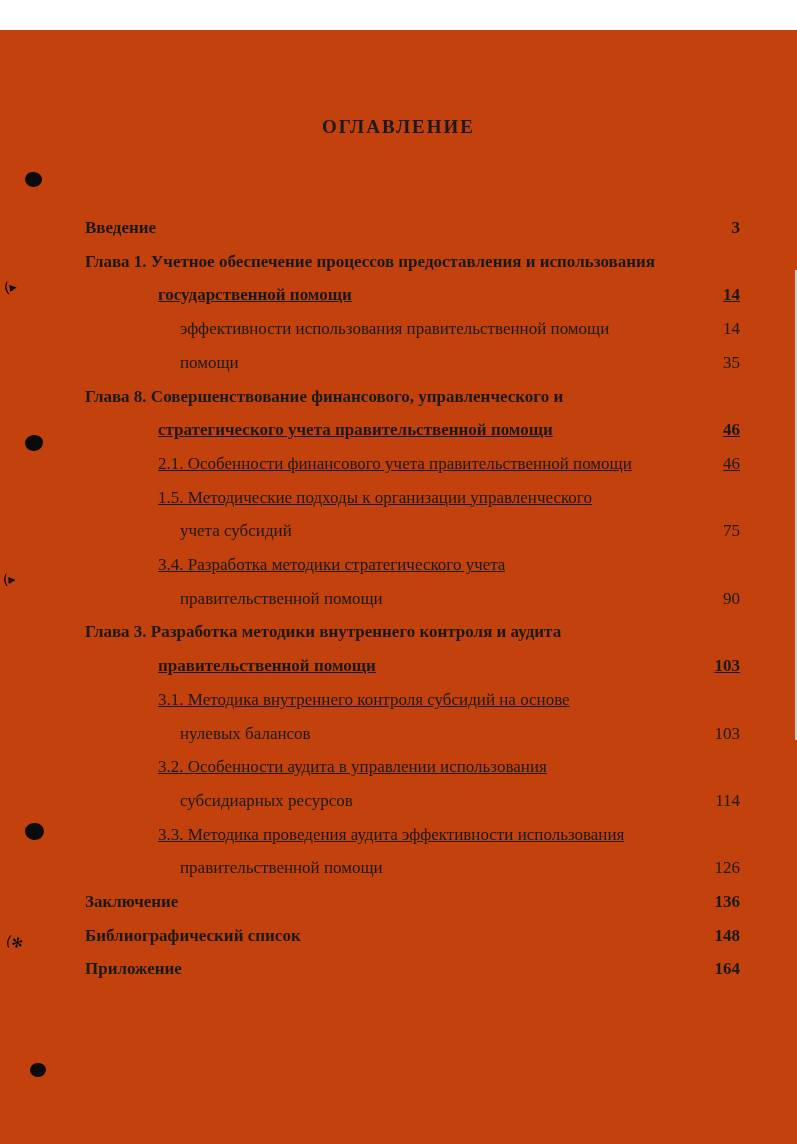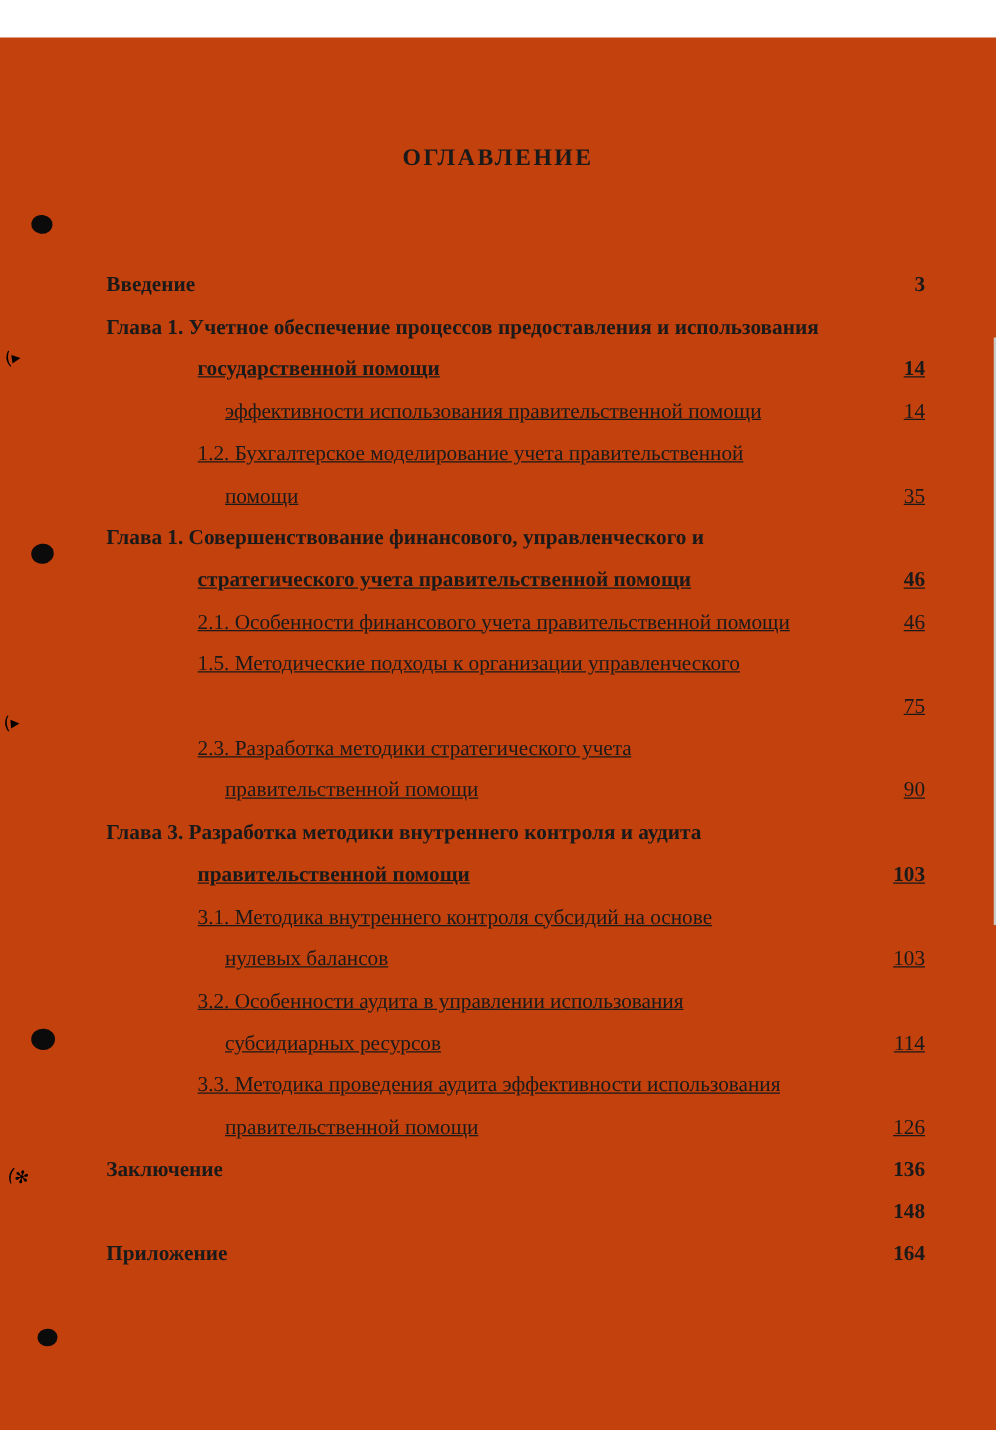--- a/index.html
+++ b/index.html
@@ -37,21 +37,21 @@
   .toc-row {
     display: flex;
     align-items: baseline;
     line-height: 33.7px;
     font-size: 17px;
     white-space: nowrap;
   }
   .toc-row.bold { font-weight: 700; }
   .toc-row.indent-0 { padding-left: 0; }
   .toc-row.indent-1 { padding-left: 73px; text-decoration: underline; }
-  .toc-row.indent-2 { padding-left: 95px; text-decoration: underline; }
+  .toc-row.indent-2 { padding-left: 95px; }
   .toc-text { flex: 0 1 auto; overflow: hidden; }
   .toc-page { margin-left: auto; padding-left: 10px; }
 
   
   .scan-dot {
     position: absolute;
     background: #0b0b0b;
     border-radius: 50% 48% 52% 50%;
   }
   .dot-1 { left: 25px; top: 142px; width: 17px; height: 15px; transform: rotate(8deg); }
@@ -104,56 +104,53 @@
       <span class="toc-text">государственной помощи</span>
       <span class="toc-page">14</span>
     </div>
 
 
     <div class="toc-row indent-2">
       <span class="toc-text">эффективности использования правительственной помощи</span>
       <span class="toc-page">14</span>
     </div>
 
-    <div class="toc-row indent-1">
-      <span class="toc-text">1.2. Бухгалтерское моделирование учета правительственной</span>
-      <span class="toc-page"></span>
-    </div>
 
     <div class="toc-row indent-2">
       <span class="toc-text">помощи</span>
       <span class="toc-page">35</span>
     </div>
 
     <div class="toc-row indent-0 bold">
-      <span class="toc-text">Глава 1. Совершенствование финансового, управленческого и</span>
+      <span class="toc-text">Глава 8. Совершенствование финансового, управленческого и</span>
       <span class="toc-page"></span>
     </div>
 
     <div class="toc-row indent-1 bold">
       <span class="toc-text">стратегического учета правительственной помощи</span>
       <span class="toc-page">46</span>
     </div>
 
     <div class="toc-row indent-1">
       <span class="toc-text">2.1. Особенности финансового учета правительственной помощи</span>
       <span class="toc-page">46</span>
     </div>
 
     <div class="toc-row indent-1">
       <span class="toc-text">1.5. Методические подходы к организации управленческого</span>
       <span class="toc-page"></span>
     </div>
 
     <div class="toc-row indent-2">
+      <span class="toc-text">учета субсидий</span>
       <span class="toc-page">75</span>
     </div>
 
     <div class="toc-row indent-1">
-      <span class="toc-text">2.3. Разработка методики стратегического учета</span>
+      <span class="toc-text">3.4. Разработка методики стратегического учета</span>
       <span class="toc-page"></span>
     </div>
 
     <div class="toc-row indent-2">
       <span class="toc-text">правительственной помощи</span>
       <span class="toc-page">90</span>
     </div>
 
     <div class="toc-row indent-0 bold">
       <span class="toc-text">Глава 3. Разработка методики внутреннего контроля и аудита</span>
@@ -194,20 +191,21 @@
       <span class="toc-text">правительственной помощи</span>
       <span class="toc-page">126</span>
     </div>
 
     <div class="toc-row indent-0 bold">
       <span class="toc-text">Заключение</span>
       <span class="toc-page">136</span>
     </div>
 
     <div class="toc-row indent-0 bold">
+      <span class="toc-text">Библиографический список</span>
       <span class="toc-page">148</span>
     </div>
 
     <div class="toc-row indent-0 bold">
       <span class="toc-text">Приложение</span>
       <span class="toc-page">164</span>
     </div>
   </div>
 
   <span class="scan-dot dot-1"></span>

